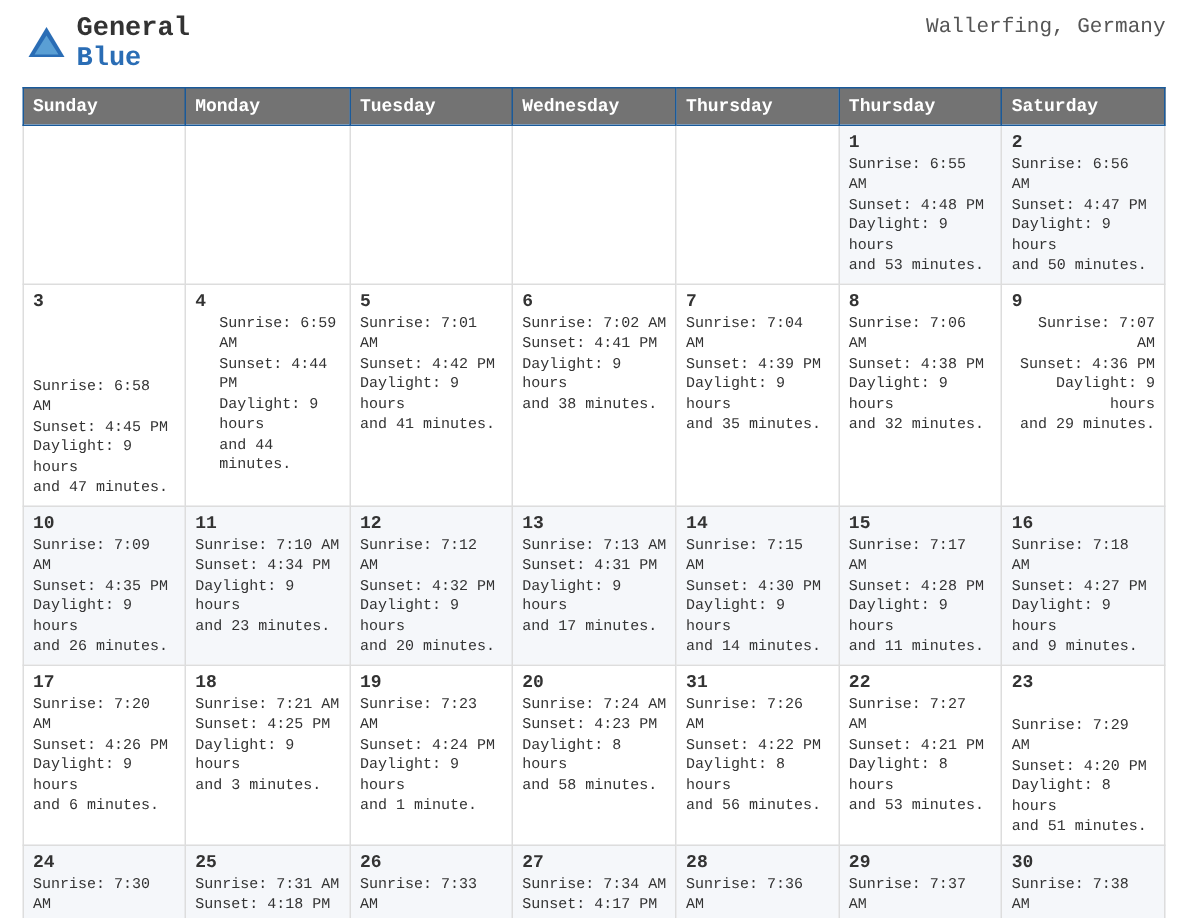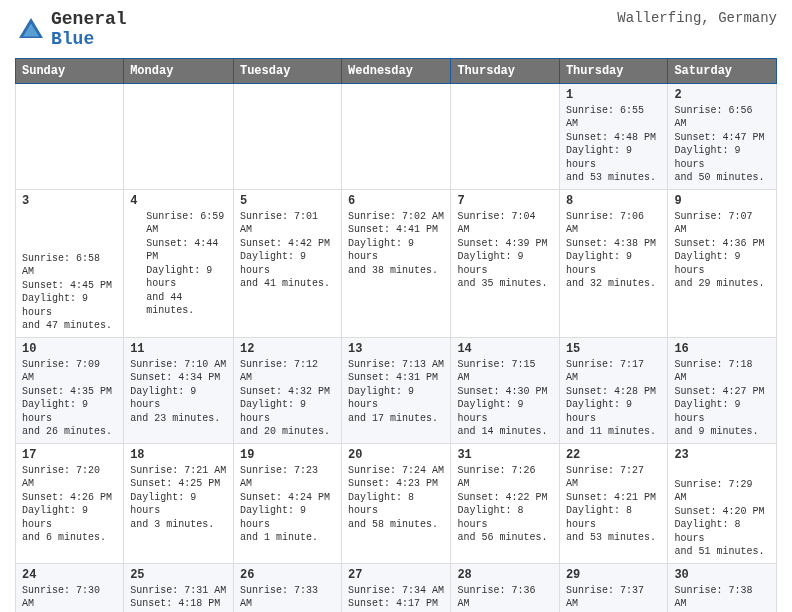--- a/index.html
+++ b/index.html
@@ -199,21 +199,21 @@
           </td>
           <td>
             <span class="day-num">8</span>
             <div class="day-info" style="white-space: pre-line;">Sunrise: 7:06 AM
 Sunset: 4:38 PM
 Daylight: 9 hours
 and 32 minutes.</div>
           </td>
           <td>
             <span class="day-num">9</span>
-            <div class="day-info" style="white-space: pre-line;">Sunrise: 7:07 AM
+            <div class="day-info" style="white-space: pre-line; text-align: right;">Sunrise: 7:07 AM
 Sunset: 4:36 PM
 Daylight: 9 hours
 and 29 minutes.</div>
           </td>
         </tr>
         <tr>
           <td>
             <span class="day-num">10</span>
             <div class="day-info" style="white-space: pre-line;">Sunrise: 7:09 AM
 Sunset: 4:35 PM

